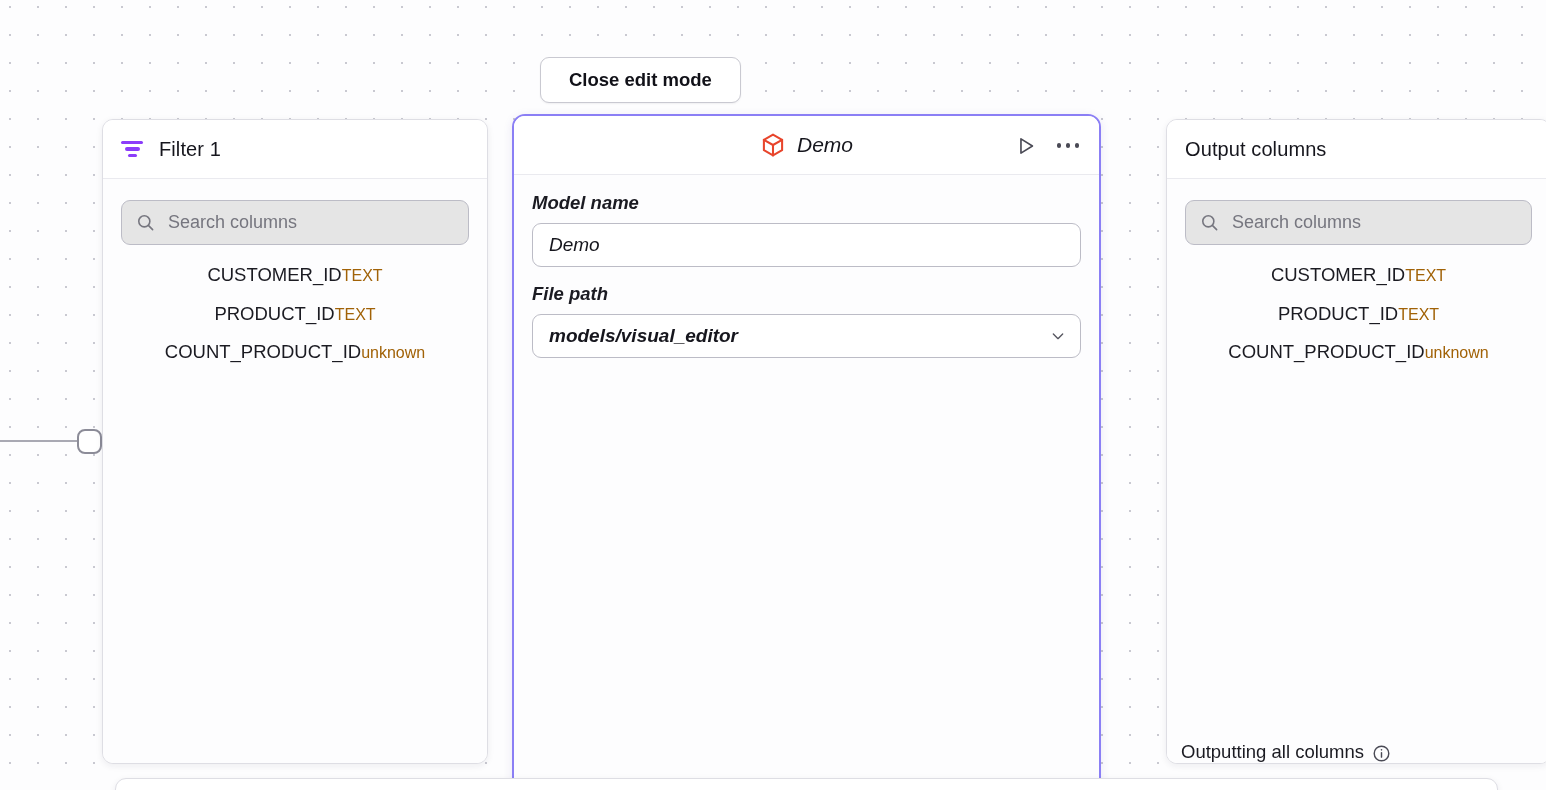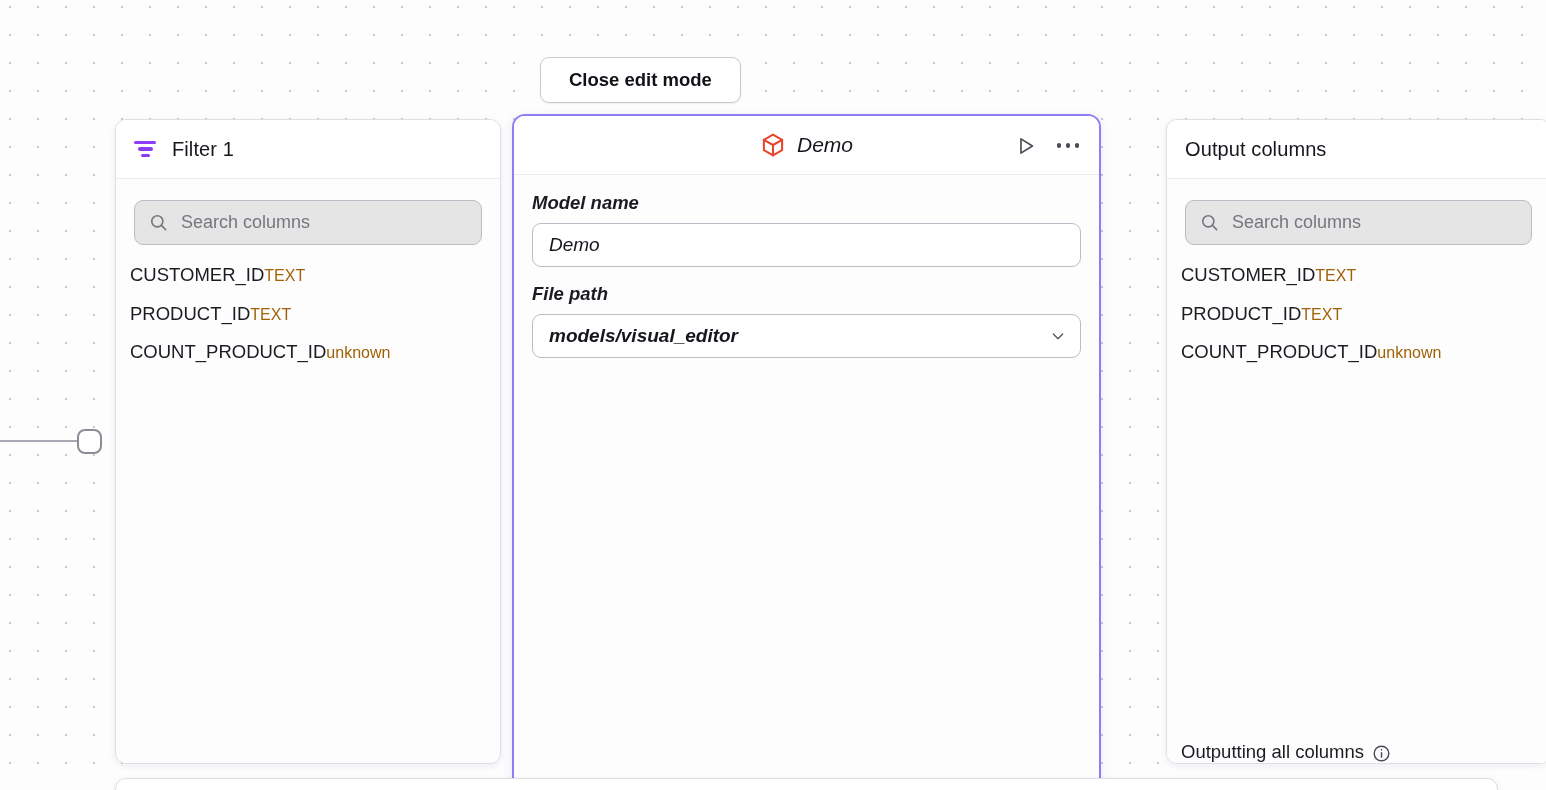--- a/index.html
+++ b/index.html
@@ -76,21 +76,21 @@
     color: #16161d;
     letter-spacing: .1px;
   }
   .panel-body {
     flex: 1 1 auto;
     background: #fdfdfe;
     position: relative;
   }
 
   
-  #panel-filter { left: 115px; top: 119px; width: 386px; height: 645px; }
+  #panel-filter { left: 102px; top: 119px; width: 386px; height: 645px; }
 
   .filter-icon {
     width: 22px; height: 16px;
     display: flex; flex-direction: column; justify-content: space-between;
     align-items: center;
     margin-right: 16px;
   }
   .filter-icon i { display: block; height: 3.4px; border-radius: 2px; background: #8b3dfa; }
   .filter-icon i:nth-child(1) { width: 22px; }
   .filter-icon i:nth-child(2) { width: 15px; }
@@ -104,21 +104,21 @@
     background: #e5e5e5;
     display: flex; align-items: center;
     padding: 0 14px;
     cursor: text;
   }
   .search-icon { width: 19px; height: 19px; flex: 0 0 19px; margin-right: 13px; }
   .search-ph { font-size: 18px; color: #76767f; }
 
   .col-list { margin-top: 19px; padding: 0 14px; }
   .col-row {
-    display: flex; align-items: baseline; justify-content: flex-start;
+    display: flex; align-items: baseline; justify-content: center;
     padding: 0 0;
     height: 38.5px;
   }
   .col-name { font-size: 18.5px; color: #1b1b22; white-space: nowrap; }
   .col-type { font-size: 16px; color: #a16207; white-space: nowrap; }
 
   
   #panel-model {
     left: 512px; top: 114px; width: 589px; height: 766px;
     border: 2.6px solid #8b7ff5;

